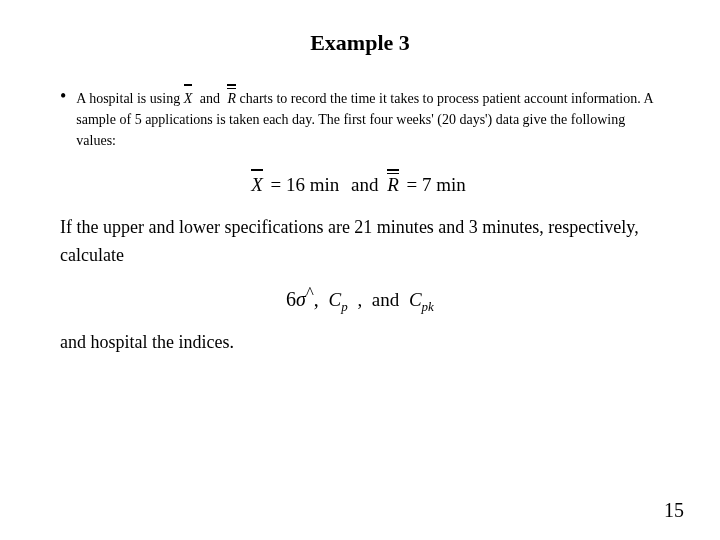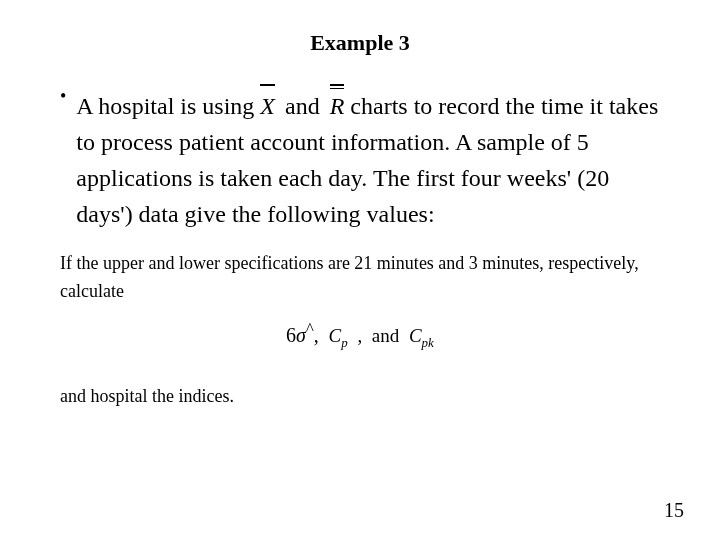--- a/index.html
+++ b/index.html
@@ -30,21 +30,21 @@
       align-items: flex-start;
       margin-bottom: 18px;
     }
     .bullet {
       font-size: 18px;
       margin-right: 10px;
       margin-top: 2px;
       flex-shrink: 0;
     }
     .bullet-text {
-      font-size: 24px;
+      font-size: 14px;
       line-height: 1.5;
     }
     .centered-formula {
       text-align: center;
       margin: 18px 0 18px 0;
       font-size: 19px;
       font-style: italic;
     }
     .centered-formula .overbar-x {
       display: inline-block;
@@ -85,21 +85,21 @@
       height: 1.5px;
       background: #000;
     }
     .body-text {
       font-size: 18px;
       line-height: 1.55;
       margin-bottom: 4px;
     }
     .formula-image {
       text-align: center;
-      margin: 14px 0 32px 0;
+      margin: 14px 0 14px 0;
       font-size: 19px;
     }
     .sigma-hat {
       font-size: 20px;
     }
     .sub {
       font-size: 13px;
       vertical-align: sub;
       font-style: italic;
     }
@@ -160,20 +160,27 @@
 
   <div class="title">Example 3</div>
 
   <div class="bullet-section">
     <span class="bullet">•</span>
     <div class="bullet-text">
       <span>A hospital is using</span>&nbsp;<span class="inline-x-bar"><em>X</em></span>&nbsp;<span class="and-text">and</span>&nbsp;<span class="inline-r-double"><em>R</em></span>&nbsp;<span>charts to record the time it takes to process  patient account information. A sample of 5 applications is taken each day. The first four weeks' (20 days') data give the following values:</span>
     </div>
   </div>
 
+  <div class="centered-formula">
+    <span class="overbar-x"><em>X</em></span>
+    <span style="font-style:normal; margin:0 3px;">= 16 min</span>
+    <span style="font-style:normal; margin:0 4px;">and</span>
+    <span class="double-bar-r"><em>R</em></span>
+    <span style="font-style:normal; margin:0 3px;">= 7 min</span>
+  </div>
 
   <div class="body-text">If the upper and lower specifications are 21 minutes and 3 minutes, respectively, calculate</div>
 
   <div class="formula-image">
     <span class="sigma-hat">6<em>σ</em><sup style="font-style:normal;">^</sup>,&nbsp;</span>
     <span><em>C</em><sub class="sub">p</sub></span>
     <span style="margin:0 5px;">,&nbsp; and</span>
     <span><em>C</em><sub class="sub">pk</sub></span>
   </div>
 

